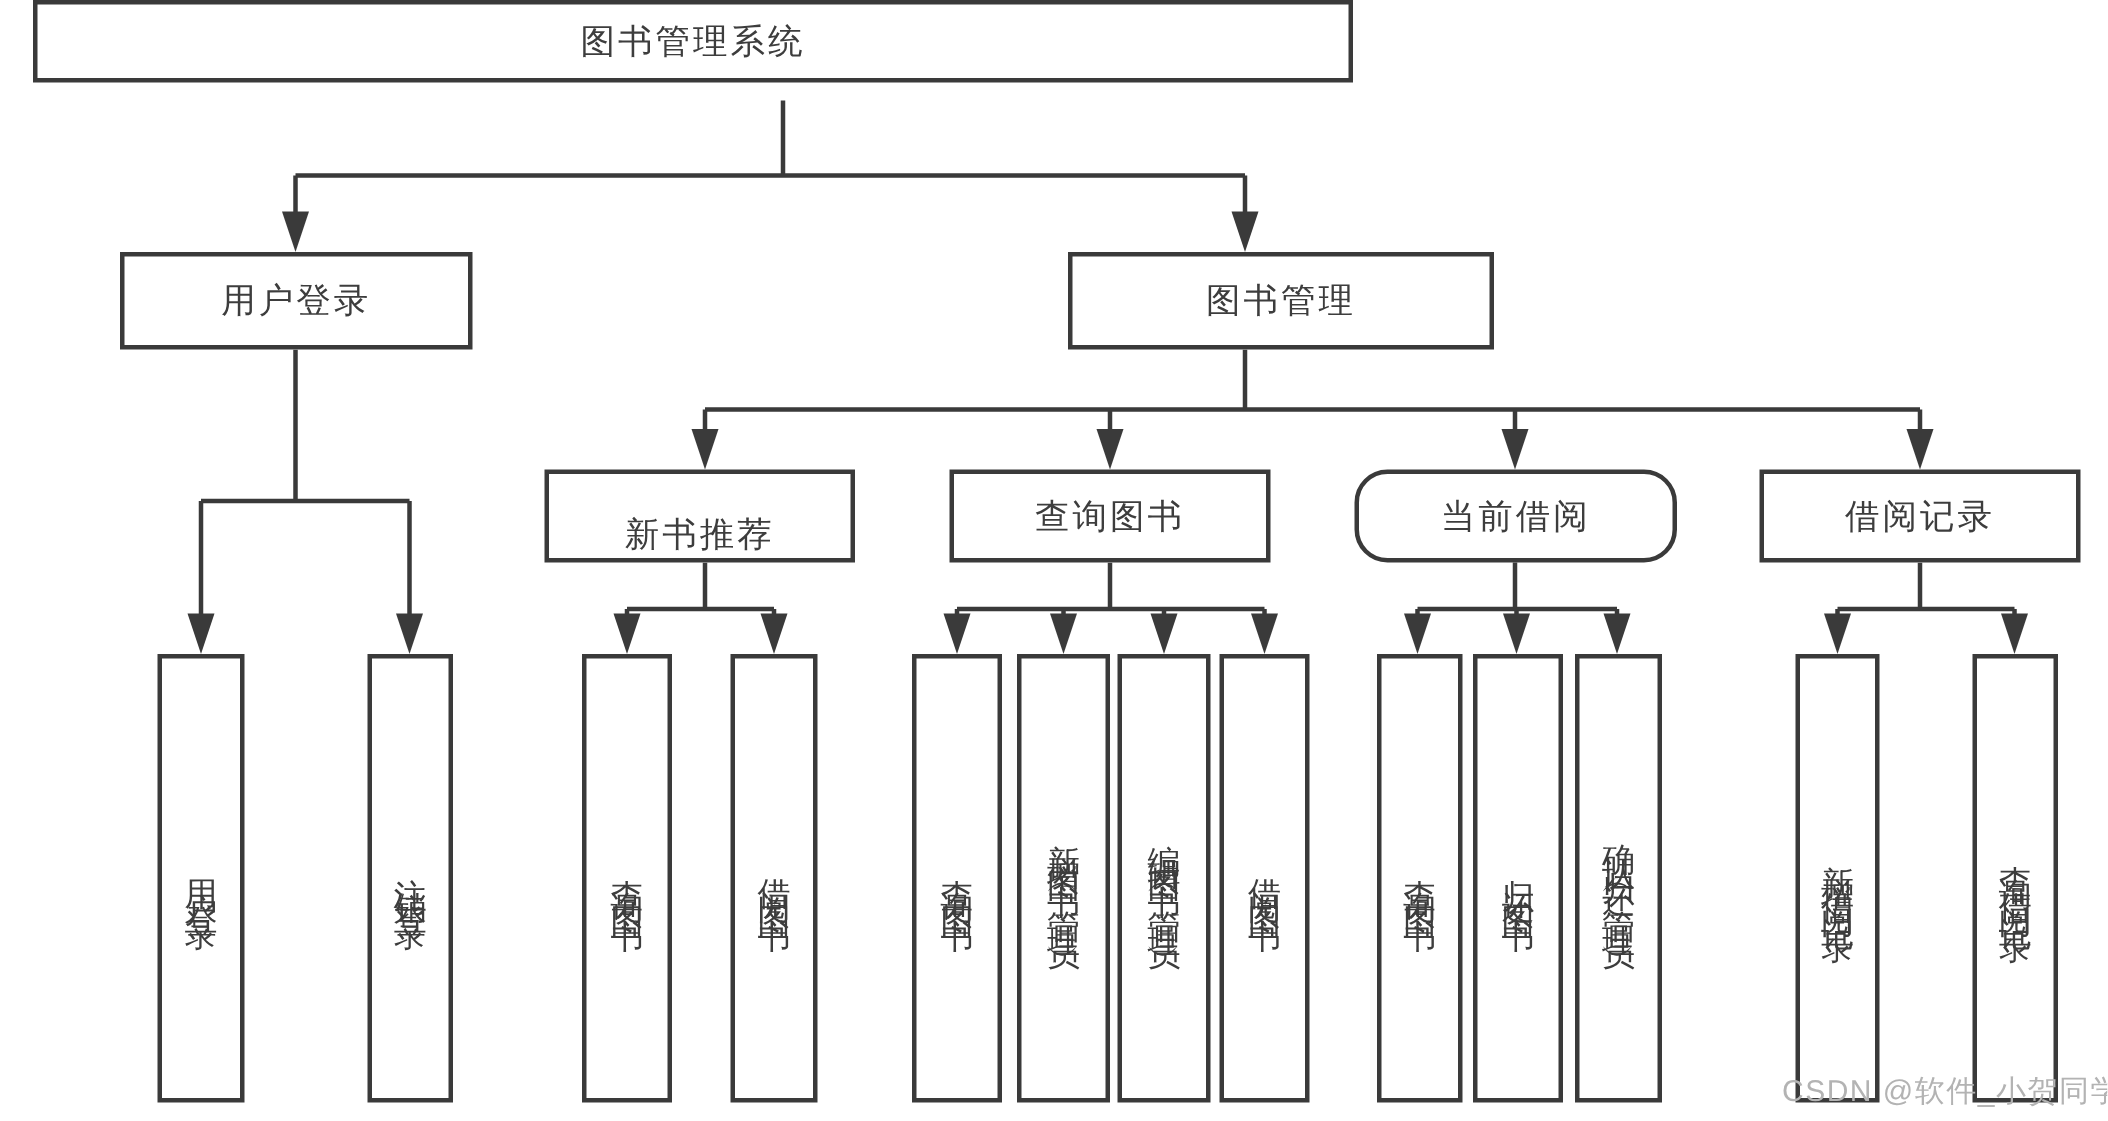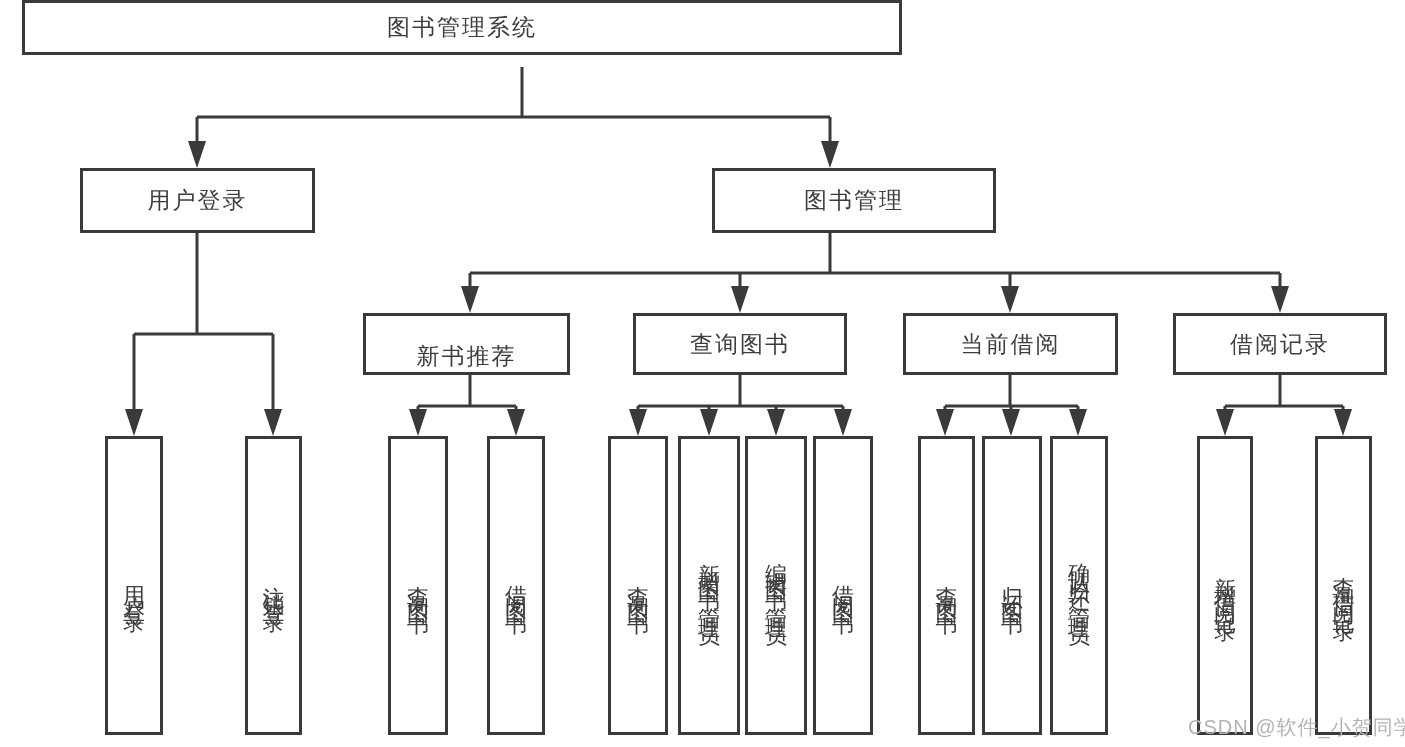--- a/index.html
+++ b/index.html
@@ -115,21 +115,21 @@
   <div class="node hbox" style="left:712px; top:168px; width:284px; height:65px;">
     <span>图书管理</span>
   </div>
 
   <div class="node hbox" style="left:363px; top:313px; width:207px; height:62px;align-items:flex-end;">
     <span>新书推荐</span>
   </div>
   <div class="node hbox" style="left:633px; top:313px; width:214px; height:62px;">
     <span>查询图书</span>
   </div>
-  <div class="node hbox" style="left:903px; top:313px; width:215px; height:62px;">
+  <div class="node hbox" style="left:903px; top:313px; width:215px; height:62px;border-radius:22px;">
     <span>当前借阅</span>
   </div>
   <div class="node hbox" style="left:1173px; top:313px; width:214px; height:62px;">
     <span>借阅记录</span>
   </div>
 
   <div class="node leaf" style="left:105px; width:58px;">
     <span class="vtext">用户登录</span>
   </div>
   <div class="node leaf" style="left:245px; width:57px;">

